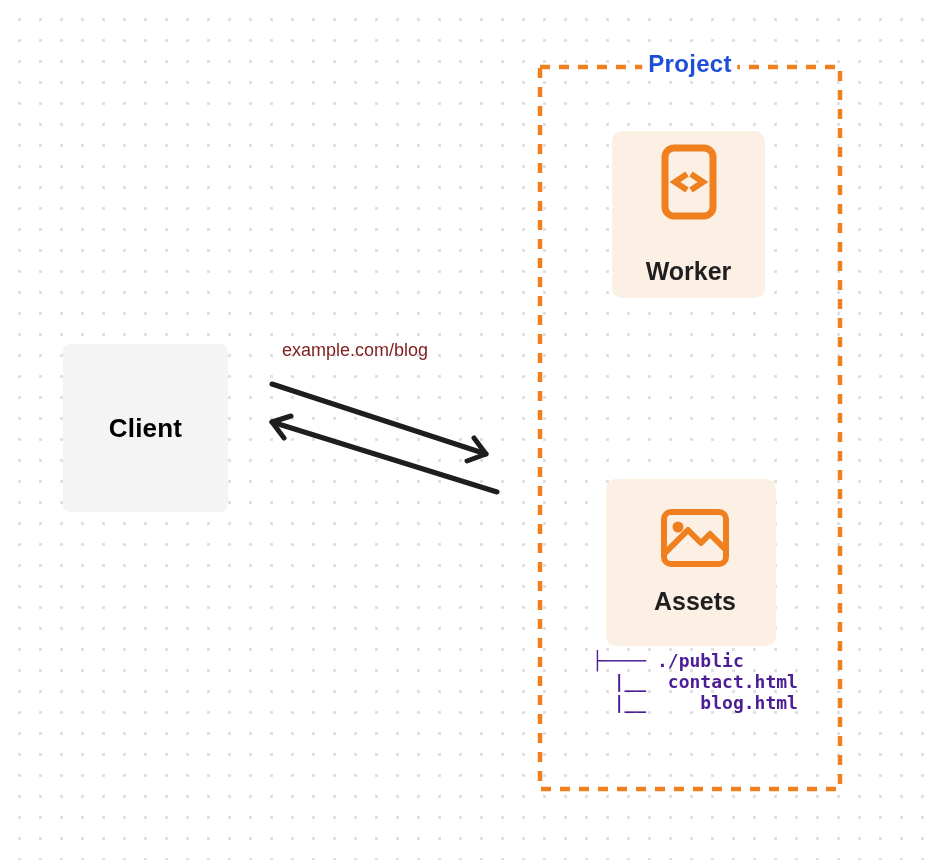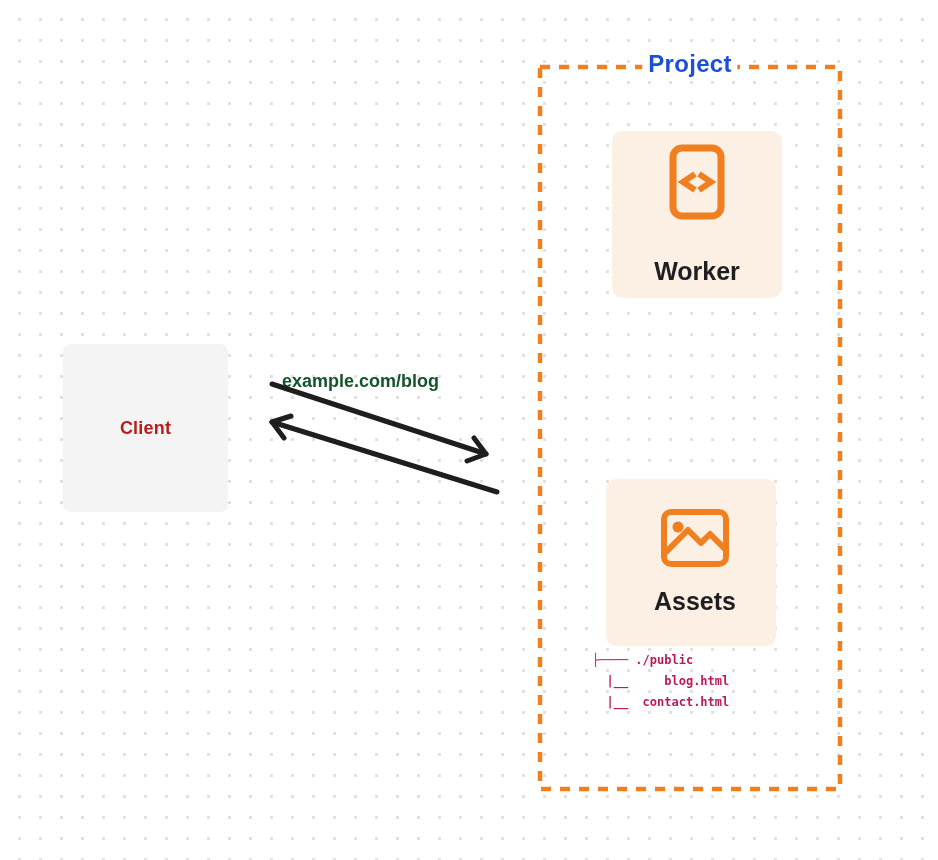--- a/index.html
+++ b/index.html
@@ -16,55 +16,55 @@
 
   .abs { position: absolute; }
 
   
   .client-box {
     left: 63px; top: 344px; width: 165px; height: 168px;
     background: #f4f4f5; border-radius: 7px;
     display: flex; align-items: center; justify-content: center;
   }
   .client-label {
-    font-size: 18px; font-weight: 700; color: #b91c1c; letter-spacing: 0.2px;
+    font-size: 26px; font-weight: 700; color: #000000; letter-spacing: 0.2px;
   }
 
   
   .request-label {
     left: 282px; top: 340px;
-    font-size: 18px; font-weight: 700; color: #14532d; margin-top: 31px;
+    font-size: 18px; font-weight: 400; color: #7f1d1d;
   }
 
   
   .arrows-svg { left: 252px; top: 370px; }
 
   
   .project-border-svg { left: 537px; top: 64px; }
   .project-label {
     left: 690px; top: 50px; transform: translateX(-50%);
     background: #ffffff; padding: 0 6px;
     font-size: 24px; font-weight: 700; color: #1d4ed8; letter-spacing: 0.3px;
   }
 
   
   .card {
     background: #fbf0e3; border-radius: 10px;
     display: flex; flex-direction: column;
     align-items: center; justify-content: center;
   }
-  .worker-card { left: 612px; top: 131px; width: 170px; height: 167px; gap: 37px; }
+  .worker-card { left: 612px; top: 131px; width: 153px; height: 167px; gap: 37px; }
   .assets-card { left: 606px; top: 479px; width: 170px; height: 167px; gap: 20px; padding-left: 8px; }
   .card-label { font-size: 25px; font-weight: 700; color: #1f1f21; }
 
   
   .file-tree {
     left: 592px; top: 650px;
     font-family: "DejaVu Sans Mono", "Liberation Mono", monospace;
-    font-size: 12px; line-height: 21px; color: #be185d;
+    font-size: 18px; line-height: 21px; color: #4c1d95;
     font-weight: 700;
   }
   .file-tree .tree-line { white-space: pre; }
 </style>
 </head>
 <body>
 
 <div class="abs client-box">
   <span class="client-label">Client</span>
 </div>
@@ -108,15 +108,15 @@
     </defs>
     <circle cx="17" cy="18" r="5.5" fill="#ef7f1f"></circle>
     <path d="M0 48 L27 21 L40 34 L49 25 L68 44" stroke="#ef7f1f" stroke-width="6" stroke-linejoin="round" clip-path="url(#imgClip)"></path>
     <rect x="3" y="3" width="62" height="52" rx="7" stroke="#ef7f1f" stroke-width="6"></rect>
   </svg>
   <span class="card-label">Assets</span>
 </div>
 
 <div class="abs file-tree">
   <div class="tree-line">├──── ./public</div>
+  <div class="tree-line">  |__  contact.html</div>
   <div class="tree-line">  |__     blog.html</div>
-  <div class="tree-line">  |__  contact.html</div>
 </div>
 
 </body></html>

